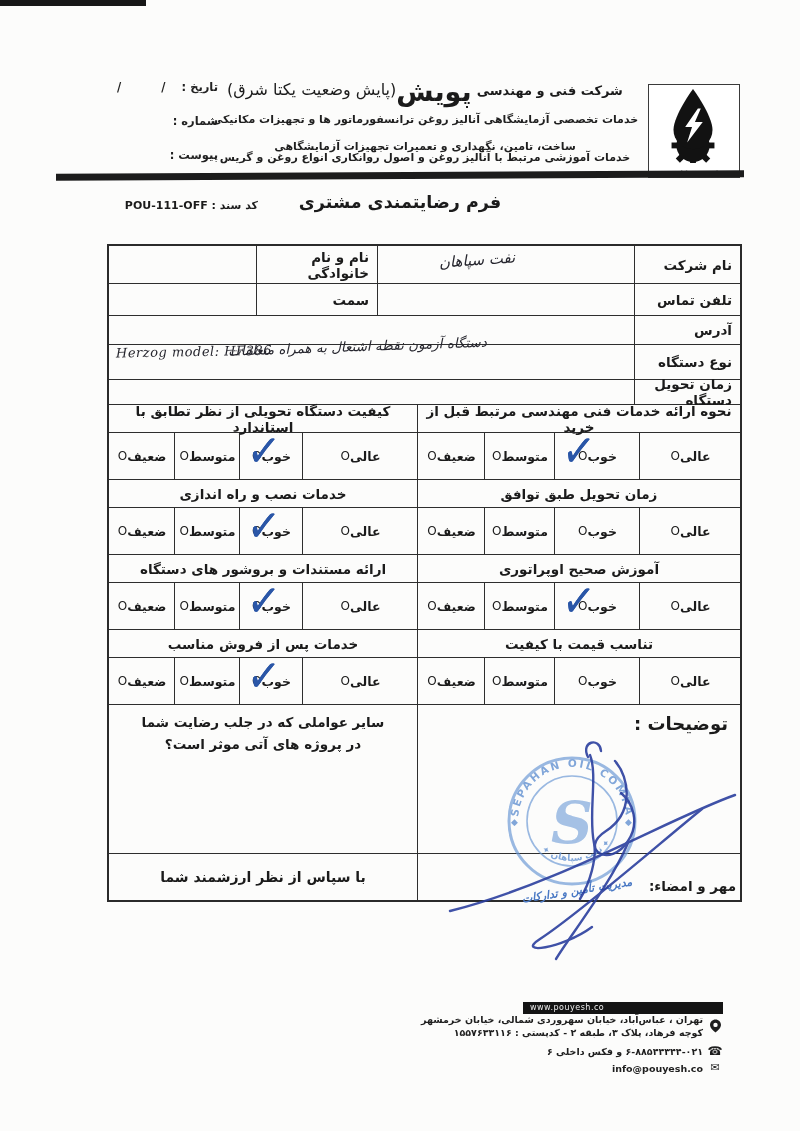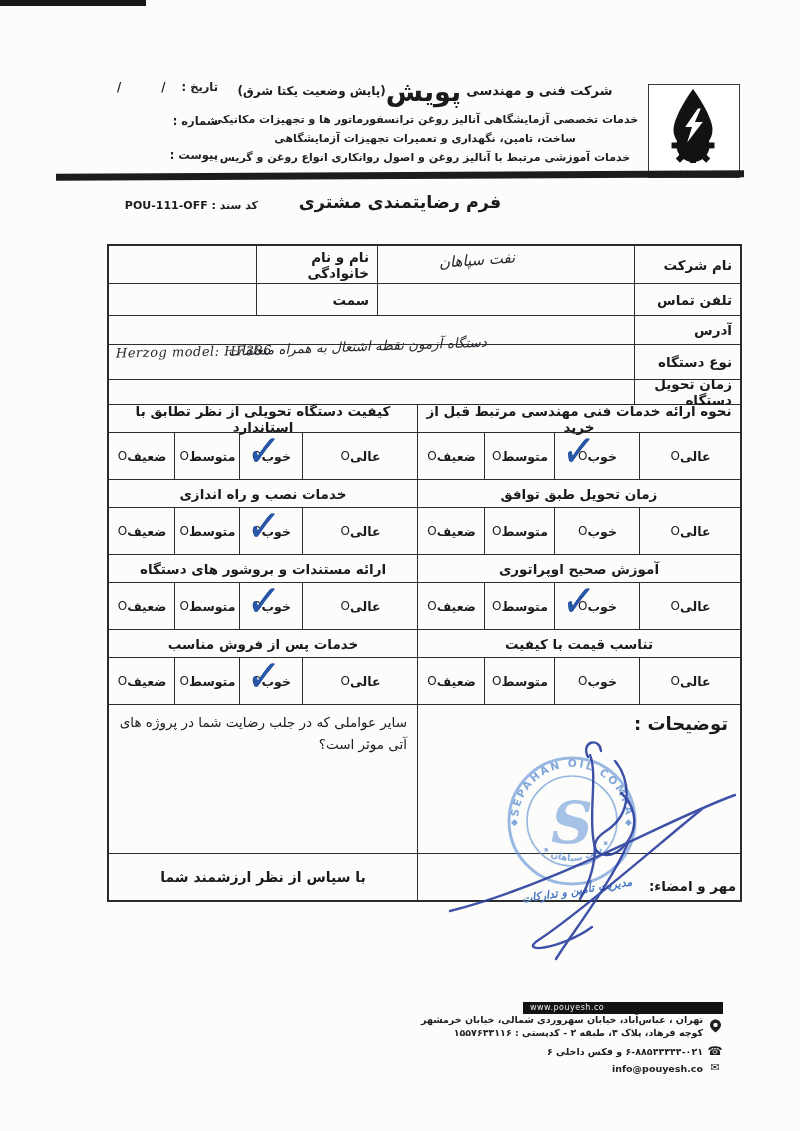--- a/index.html
+++ b/index.html
@@ -9,21 +9,21 @@
   .rtl{direction:rtl;unicode-bidi:embed;}
   
   .artifact-top{left:0;top:0;width:146px;height:6px;background:#171717;}
   .divider-bar{left:56px;top:172px;width:688px;height:7px;background:#1c1c1c;transform:rotate(-.3deg);}
   
   .lh-admin{left:58px;top:80px;width:160px;font-size:11.5px;font-weight:bold;color:#222;}
   .lh-admin .row{margin-bottom:20px;white-space:pre;}
   .brandline{left:225px;top:76px;width:400px;text-align:center;}
   .brand-prefix{font-size:13px;font-weight:bold;vertical-align:6px;margin-top:21px;}
   .brand-name{font-size:27px;font-weight:bold;letter-spacing:-1px;}
-  .brand-paren{font-size:12px;font-weight:bold;vertical-align:6px;}
+  .brand-paren{font-size:16px;font-weight:normal;vertical-align:6px;}
   .svc{left:205px;width:440px;text-align:center;font-size:11px;font-weight:bold;color:#1f1f1f;}
   .logo-box{left:648px;top:84px;width:90px;height:92px;border:1.3px solid #3a3a3a;background:#fff;}
   .logo-caption{position:absolute;left:0;right:0;bottom:2px;text-align:center;font-size:4.5px;font-weight:bold;color:#111;}
   
   .form-title{left:250px;top:192px;width:300px;text-align:center;font-size:17.5px;font-weight:bold;}
   .doc-code{left:108px;top:199px;width:150px;font-size:11px;font-weight:bold;}
   
   .ftable{left:107px;top:244px;width:631px;border:2px solid #2b2b2b;direction:rtl;background:transparent;}
   .trow{display:flex;border-bottom:1px solid #2e2e2e;}
   .trow:last-child{border-bottom:none;}
@@ -33,21 +33,21 @@
   .lbl{font-size:13.5px;font-weight:bold;padding:2px 8px;justify-content:flex-start;}
   .hdrc{font-size:13.5px;font-weight:bold;justify-content:center;text-align:center;}
   .opt{font-size:12.5px;font-weight:bold;justify-content:center;}
   .ocircle{font-size:12px;font-weight:normal;margin-left:1px;}
   .h-r1{height:37px}.h-r2{height:31px}.h-r3{height:28px}.h-r4{height:34px}.h-r5{height:24px}
   .h-hdr{height:27px}.h-opt{height:46px}.h-q{height:148px}.h-last{height:46px}
   .w123{width:106px}.w257{width:257px}.w121{width:121px}.w130{width:130px}.w508{width:508px}
   .w323{width:323px}.w308{width:308px}
   .wr-a{width:101px}.wr-k{width:85px}.wr-m{width:70px}.wr-z{width:67px}
   .wl-a{width:115px}.wl-k{width:63px}.wl-m{width:65px}.wl-z{width:65px}
-  .q-cell{font-size:13.5px;font-weight:normal;align-items:flex-start;padding:6px 10px;line-height:1.65;text-align:right;display:block;}
+  .q-cell{font-size:13.5px;font-weight:bold;align-items:flex-start;padding:6px 24px;line-height:1.65;text-align:center;display:block;}
   .notes-cell{font-size:18px;font-weight:bold;align-items:flex-start;padding:8px 12px;display:block;text-align:right;}
   .thanks-cell{font-size:14px;font-weight:bold;justify-content:center;}
   .seal-cell{font-size:13.5px;font-weight:bold;justify-content:flex-start;padding:2px 4px;align-items:flex-end;padding-bottom:6px;}
   .check{position:absolute;left:4px;top:-6px;font-size:47px;font-weight:bold;color:#2a56a7;line-height:1;transform:rotate(7deg) scaleX(.8);z-index:6;pointer-events:none;text-shadow:0 0 .6px #2a56a7;}
   
   .hand{font-family:"DejaVu Serif",serif;font-style:italic;color:#26262e;}
   .hw-company{left:412px;top:251px;width:130px;font-size:15px;text-align:center;transform:rotate(-4deg);z-index:4;}
   .hw-device-fa{left:228px;top:336px;width:382px;font-size:13.5px;text-align:left;transform:rotate(-2deg);z-index:4;}
   .hw-device-en{left:116px;top:344px;width:160px;font-size:13px;transform:rotate(-1deg);z-index:4;letter-spacing:.5px;}
   
@@ -70,21 +70,21 @@
     <div class="row"><span>تاریخ :</span>&nbsp;&nbsp;&nbsp;&nbsp;<span>/          /</span></div>
     <div class="row"><span>شماره :</span></div>
     <div class="row"><span>پیوست :</span></div>
   </div>
 
   <div class="abs brandline rtl">
     <span class="brand-prefix">شرکت فنی و مهندسی</span>
     <span class="brand-name">پویش</span><span class="brand-paren">(پایش وضعیت یکتا شرق)</span>
   </div>
   <div class="abs svc rtl" style="top:113px">خدمات تخصصی آزمایشگاهی آنالیز روغن ترانسفورماتور ها و تجهیزات مکانیکی</div>
-  <div class="abs svc rtl" style="top:132px">ساخت، تامین، نگهداری و تعمیرات تجهیزات آزمایشگاهی</div>
+  <div class="abs svc rtl" style="top:140px">ساخت، تامین، نگهداری و تعمیرات تجهیزات آزمایشگاهی</div>
   <div class="abs svc rtl" style="top:151px">خدمات آموزشی  مرتبط با آنالیز روغن و اصول روانکاری انواع روغن و گریس</div>
 
   <div class="abs logo-box">
     <svg width="88" height="78" viewBox="0 0 90 80">
       <g transform="translate(45,62)" fill="#121212">
         <rect x="-3" y="-22" width="6" height="8"></rect>
         <rect x="-3" y="-22" width="6" height="8" transform="rotate(45)"></rect>
         <rect x="-3" y="-22" width="6" height="8" transform="rotate(90)"></rect>
         <rect x="-3" y="-22" width="6" height="8" transform="rotate(135)"></rect>
         <rect x="-3" y="-22" width="6" height="8" transform="rotate(180)"></rect>

